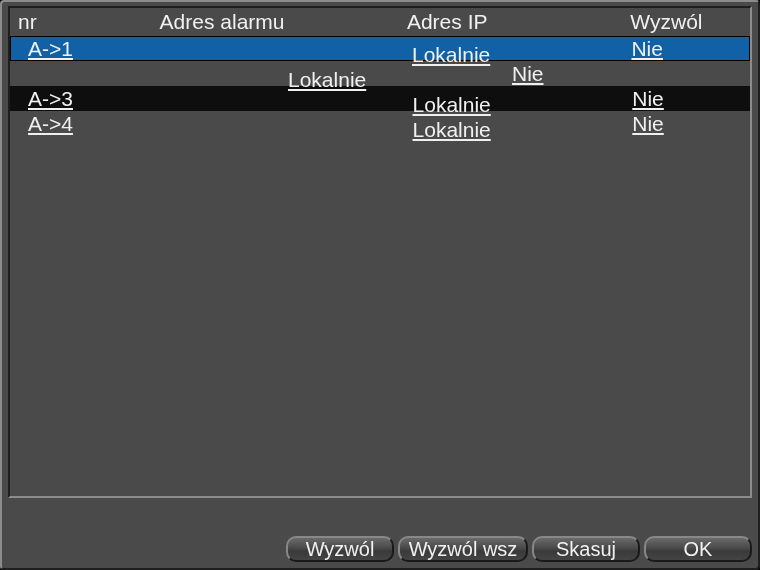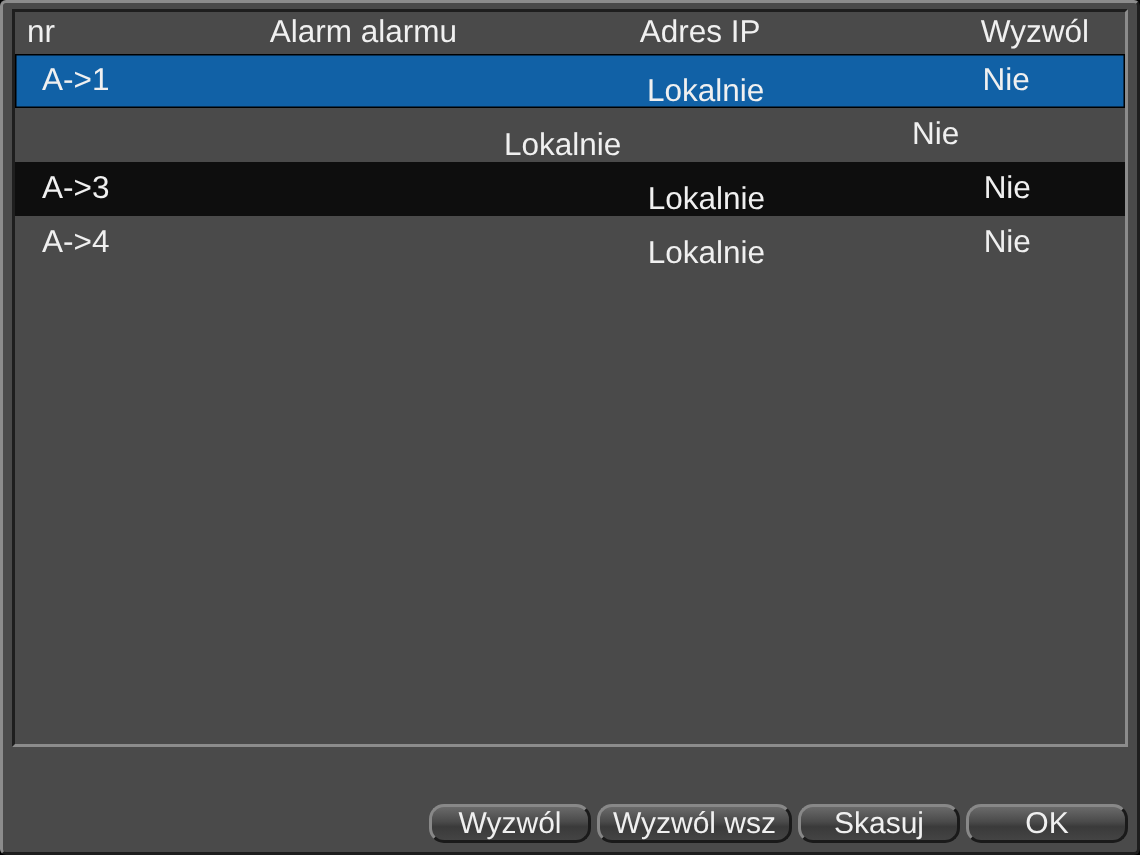--- a/index.html
+++ b/index.html
@@ -45,33 +45,33 @@
     border-left: 2px solid #1e1e1e;
     border-right: 2px solid #8c8c8c;
     border-bottom: 2px solid #8c8c8c;
   }
 
   .header-row, .data-row {
     display: flex;
     align-items: center;
     font-size: 21px;
     color: #f0f0f0;
-    gap: 48px;
   }
 
   .header-row {
     height: 28px;
     background: #4a4a4a;
     padding-left: 8px;
   }
 
   .data-row {
-    height: 36px;
+    height: 25px;
     padding-left: 18px;
     box-sizing: border-box;
+    text-decoration: underline;
   }
 
   .data-row.selected {
     background: #1161a6;
     border: 1px solid #000;
     padding-left: 17px;
   }
 
   .data-row.odd {
     background: #4a4a4a;
@@ -136,21 +136,21 @@
 </head>
 <body>
 
 <div class="window">
 
 
   <div class="panel">
 
     <div class="header-row">
       <div class="cell-nr">nr</div>
-      <div class="cell-name">Alarm alarmu</div>
+      <div class="cell-name">Adres alarmu</div>
       <div class="cell-ip">Adres IP</div>
       <div class="cell-trig">Wyzwól</div>
     </div>
 
     <div id="rows-container">
         <div class="data-row selected">
           <div class="cell-nr">A-&gt;1</div>
           <div class="cell-name"></div>
           <div class="cell-ip">Lokalnie</div>
           <div class="cell-trig">Nie</div>

